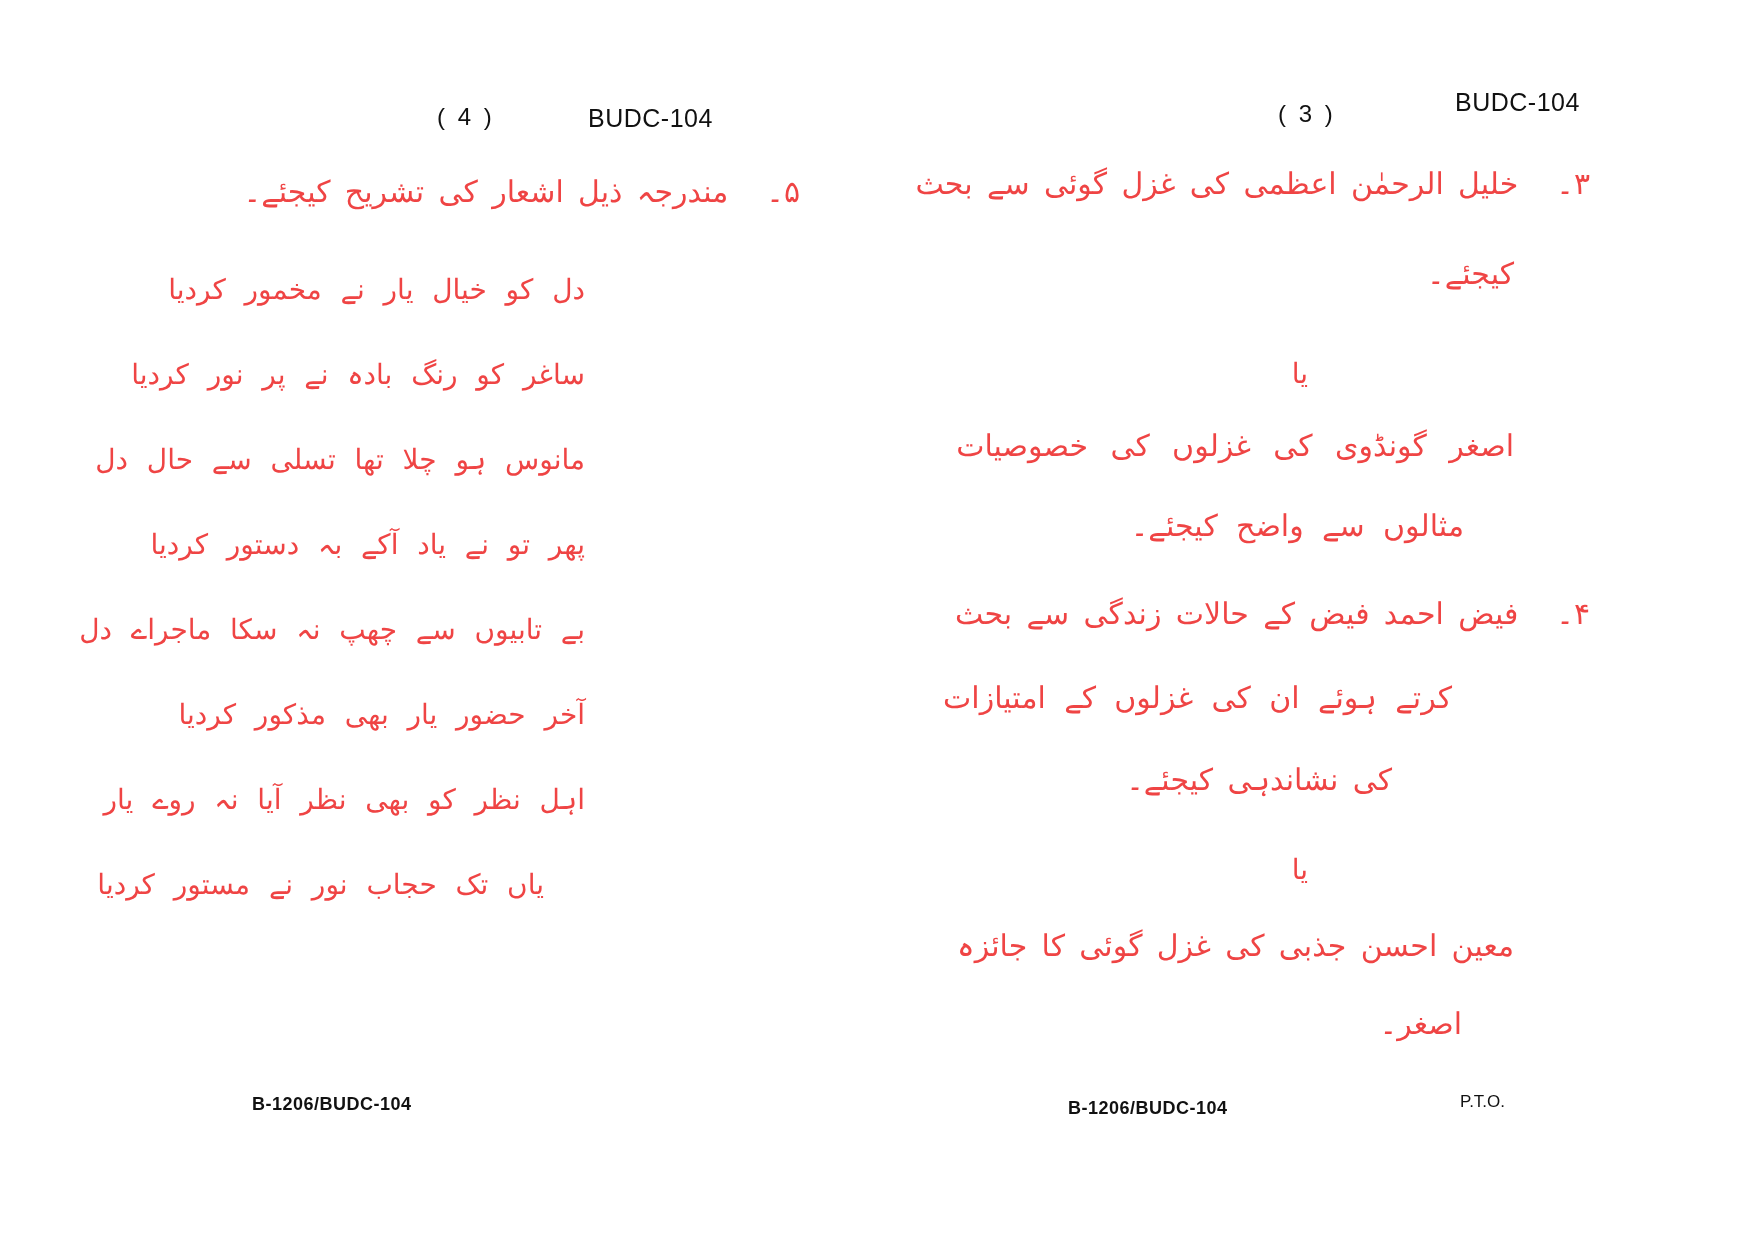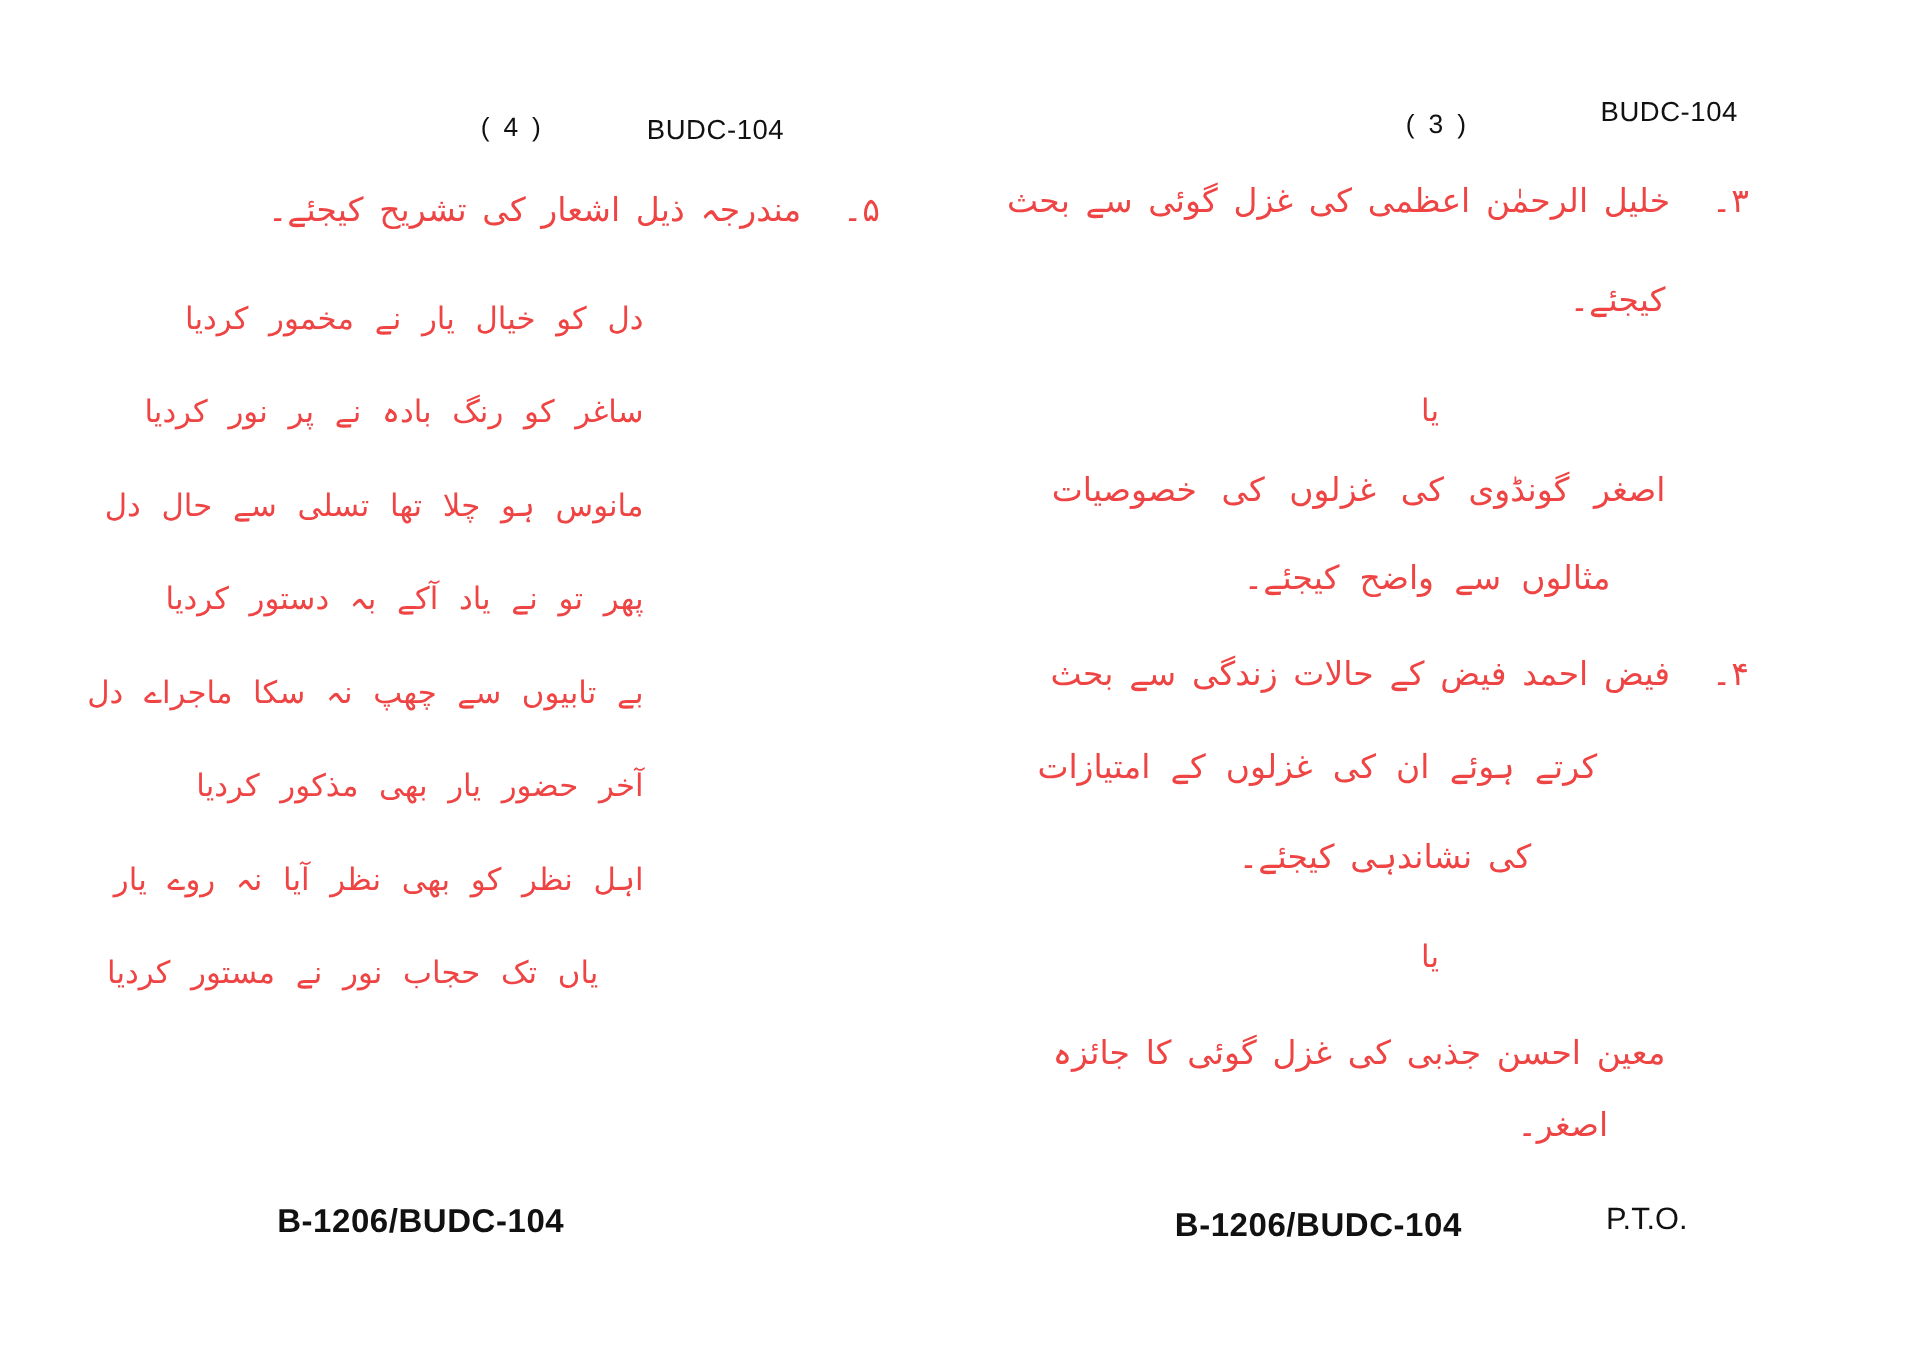--- a/index.html
+++ b/index.html
@@ -13,22 +13,22 @@
   }
   
   .latin {
     position: absolute;
     font-family: "Liberation Sans", sans-serif;
     color: #111;
     white-space: nowrap;
   }
   .pagenum  { font-size: 24px; letter-spacing: 3px; }
   .papercode{ font-size: 25px; letter-spacing: 0.5px; }
-  .footcode { font-size: 30px; font-weight: bold; letter-spacing: 0.5px; }
-  .pto      { font-size: 28px; }
+  .footcode { font-size: 18px; font-weight: bold; letter-spacing: 0.5px; }
+  .pto      { font-size: 17px; }
   
   .urdu {
     position: absolute;
     direction: rtl;
     unicode-bidi: embed;
     font-family: Liberation Sans, sans-serif;
     font-size: 30px;
     line-height: 1.6;
     color: #ef4444;
     white-space: nowrap;
@@ -90,21 +90,21 @@
   <div class="urdu ws6" style="right:164px; top:590px;">
     <span class="qnum">۴۔</span><span>فیض احمد فیض کے حالات زندگی سے بحث</span>
   </div>
 
   <div class="urdu ws10" style="right:302px; top:674px;margin-left:16px;">کرتے ہوئے ان کی غزلوں کے امتیازات</div>
 
   <div class="urdu ws6" style="right:362px; top:756px;">کی نشاندہی کیجئے۔</div>
 
   <div class="urdu or-sep" style="right:384px; top:848px;">یا</div>
 
-  <div class="urdu ws6" style="right:240px; top:922px;margin-top:12px;">معین احسن جذبی کی غزل گوئی کا جائزہ</div>
+  <div class="urdu ws6" style="right:240px; top:922px;">معین احسن جذبی کی غزل گوئی کا جائزہ</div>
 
   <div class="urdu" style="right:292px; top:1000px;">اصغر۔</div>
 
   <div class="latin footcode" style="left:1068px; top:1098px;">B-1206/BUDC-104</div>
 
   <div class="latin pto" style="left:1460px; top:1092px;">P.T.O.</div>
 
 </div>
 
 </body></html>

